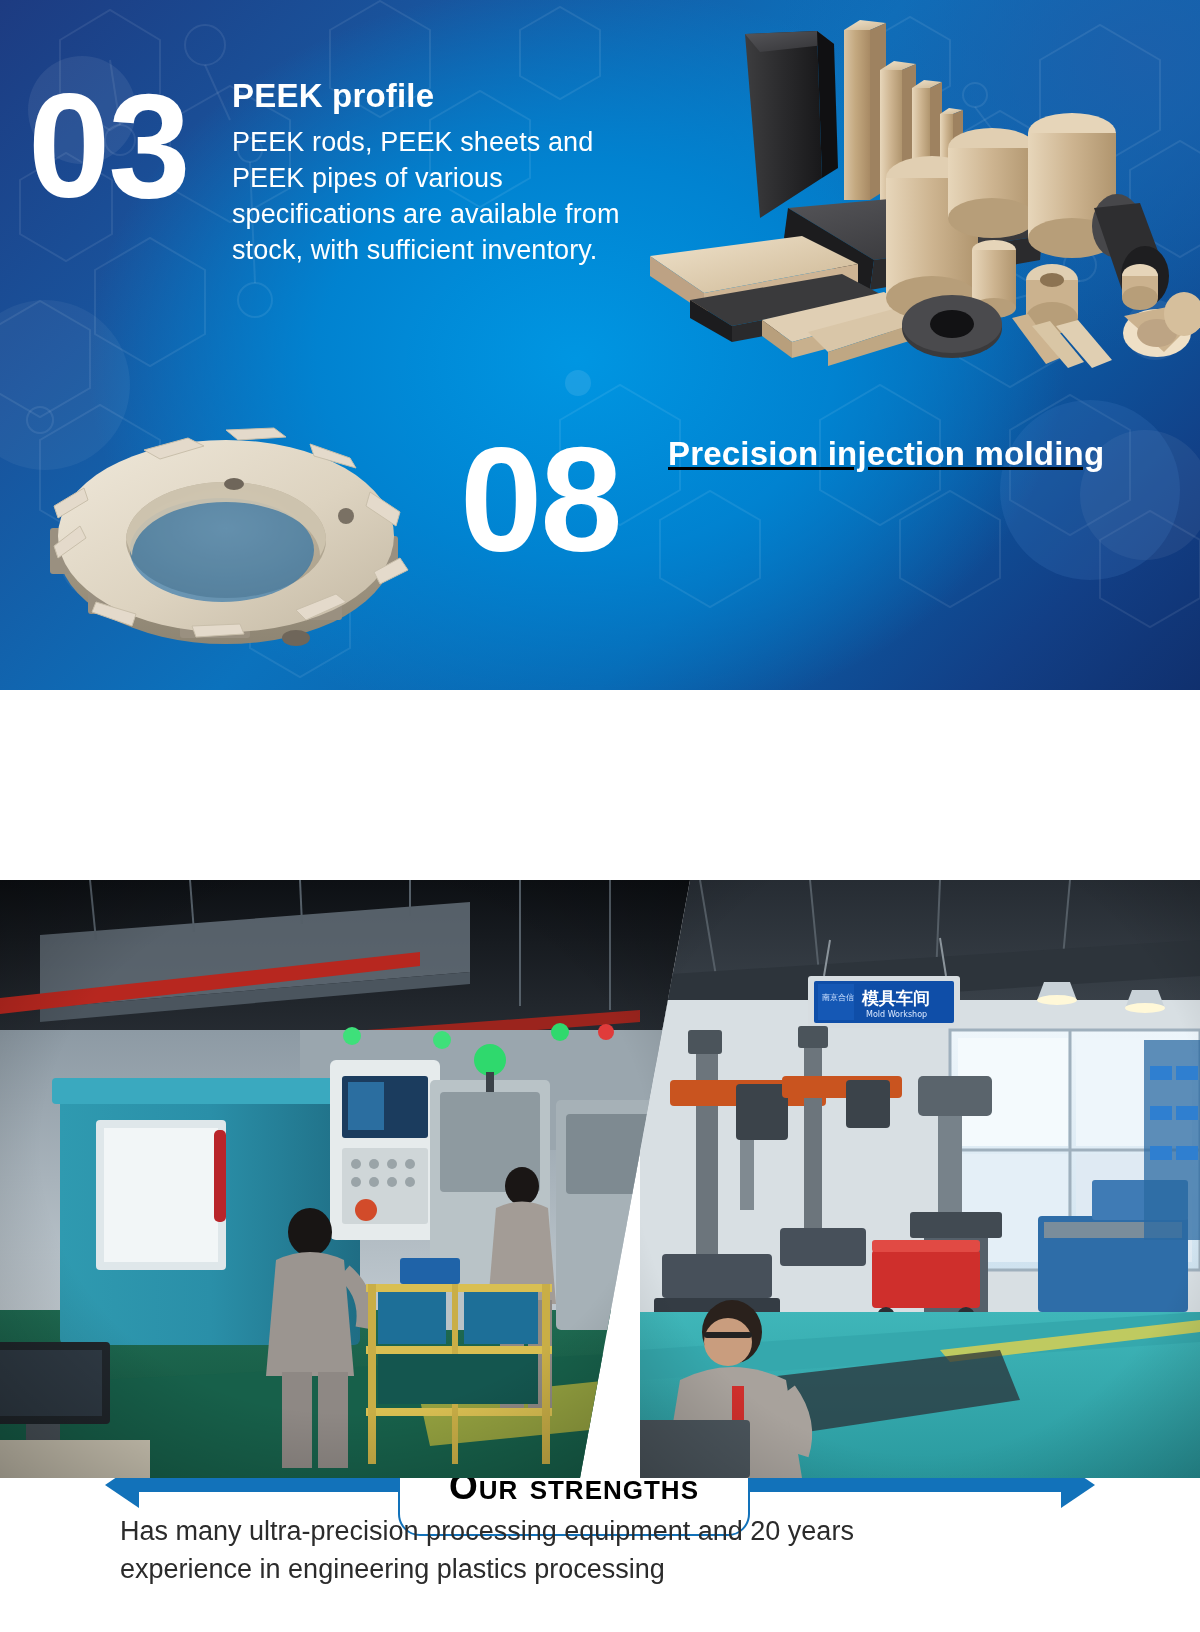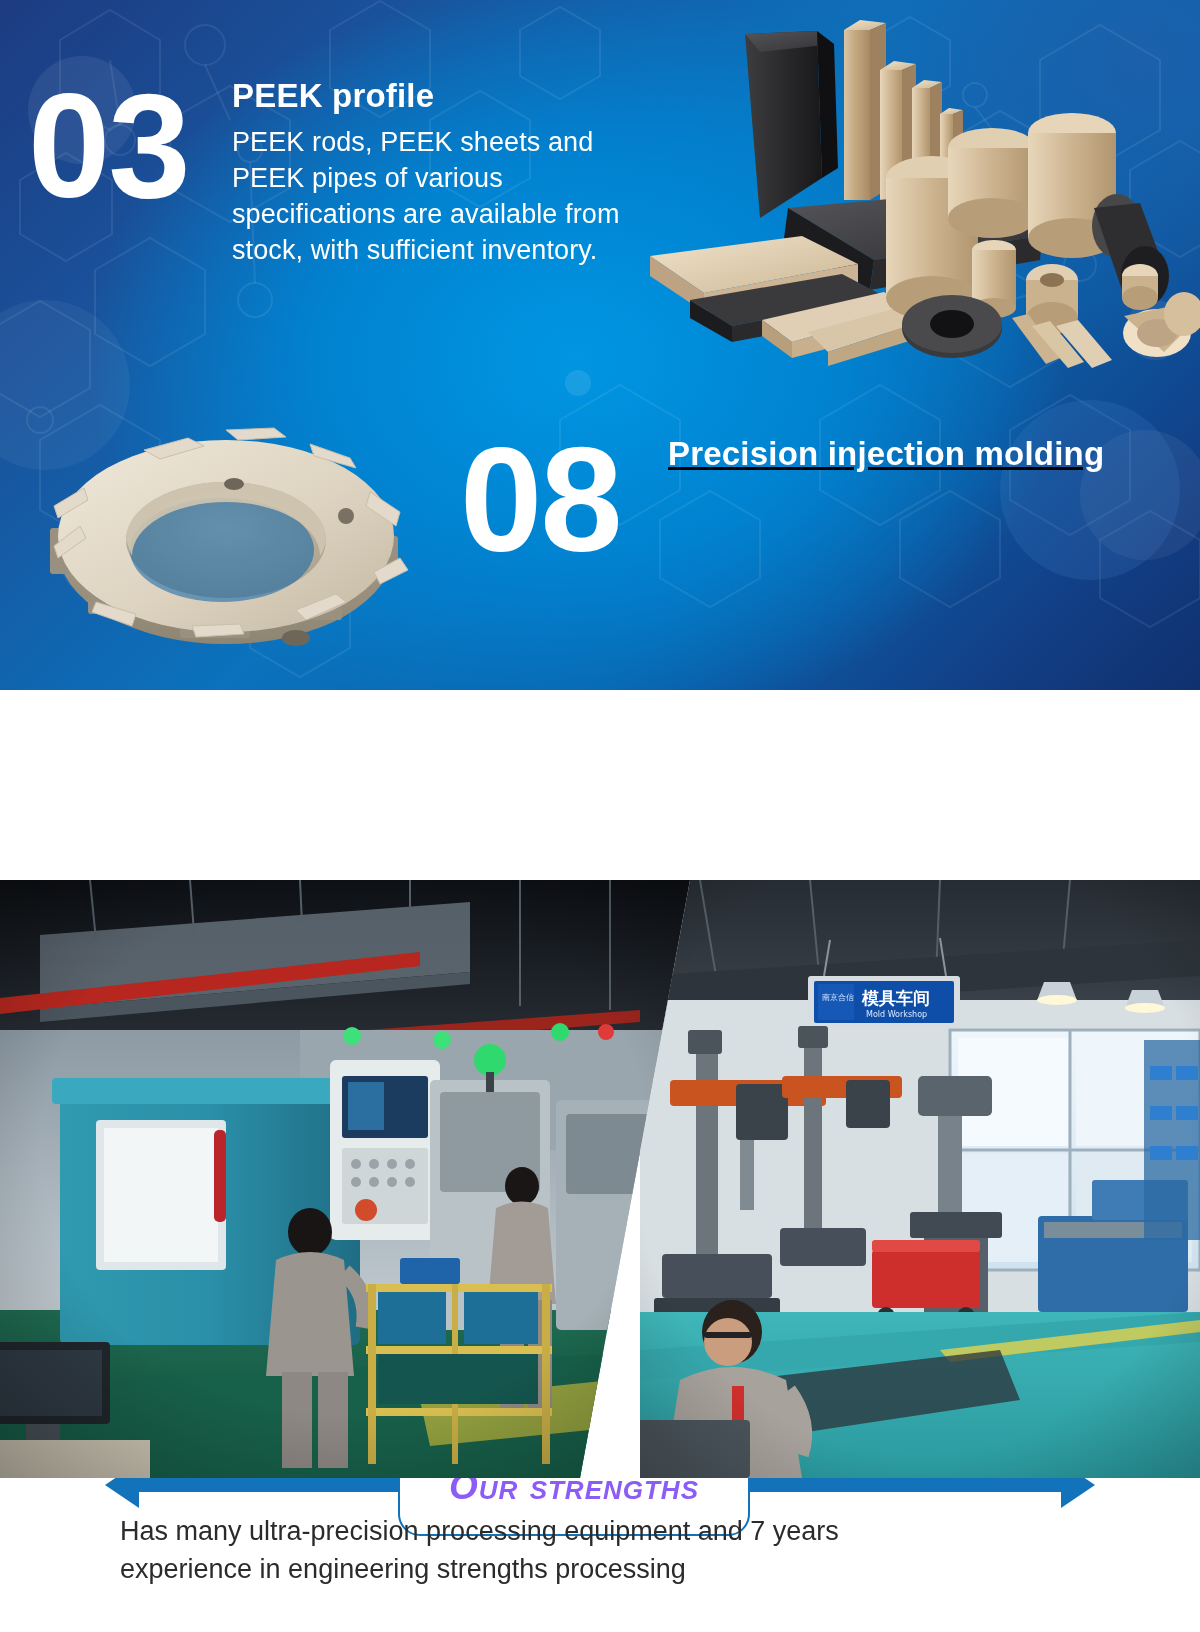--- a/index.html
+++ b/index.html
@@ -57,21 +57,21 @@
   .arrow-head{position:absolute;top:772px;width:0;height:0;
     border-top:23px solid transparent;border-bottom:23px solid transparent;}
   .ah-left{left:105px;border-right:34px solid #1272ba;}
   .ah-right{right:105px;border-left:34px solid #1272ba;}
   .strength-box{
     position:absolute;left:398px;top:748px;width:348px;height:94px;
     border:2px solid #1272ba;border-radius:22px;background:#fff;
     display:flex;align-items:center;justify-content:center;
   }
   .strength-text{
-    color:#8b5cf6;font-style:italic;font-weight:bold;font-size:37px;
+    color:#000000;font-weight:bold;font-size:37px;
     font-variant:small-caps;letter-spacing:1px;white-space:nowrap;
   }
 
   
   .photos{position:absolute;left:0;top:880px;width:1200px;height:598px;background:#fff;overflow:hidden;}
   .photo{position:absolute;top:0;height:598px;overflow:hidden;}
   .photo-left{left:0;width:690px;clip-path:polygon(0 0,690px 0,580px 598px,0 598px);}
   .photo-right{left:640px;width:560px;clip-path:polygon(50px 0,560px 0,560px 598px,-60px 598px);}
 
   
@@ -613,15 +613,15 @@
         <radialGradient id="vignR" cx=".5" cy=".45" r=".85">
           <stop offset=".6" stop-color="rgba(0,0,0,0)"></stop>
             <stop offset="1" stop-color="rgba(0,0,0,0.32)"></stop>
         </radialGradient>
       </defs>
     </svg>
   </div>
 </div>
 
 <div class="caption">
-  <div>Has many ultra-precision processing equipment and 7 years</div>
-  <div>experience in engineering strengths processing</div>
+  <div>Has many ultra-precision processing equipment and 20 years</div>
+  <div>experience in engineering plastics processing</div>
 </div>
 
 </body></html>

